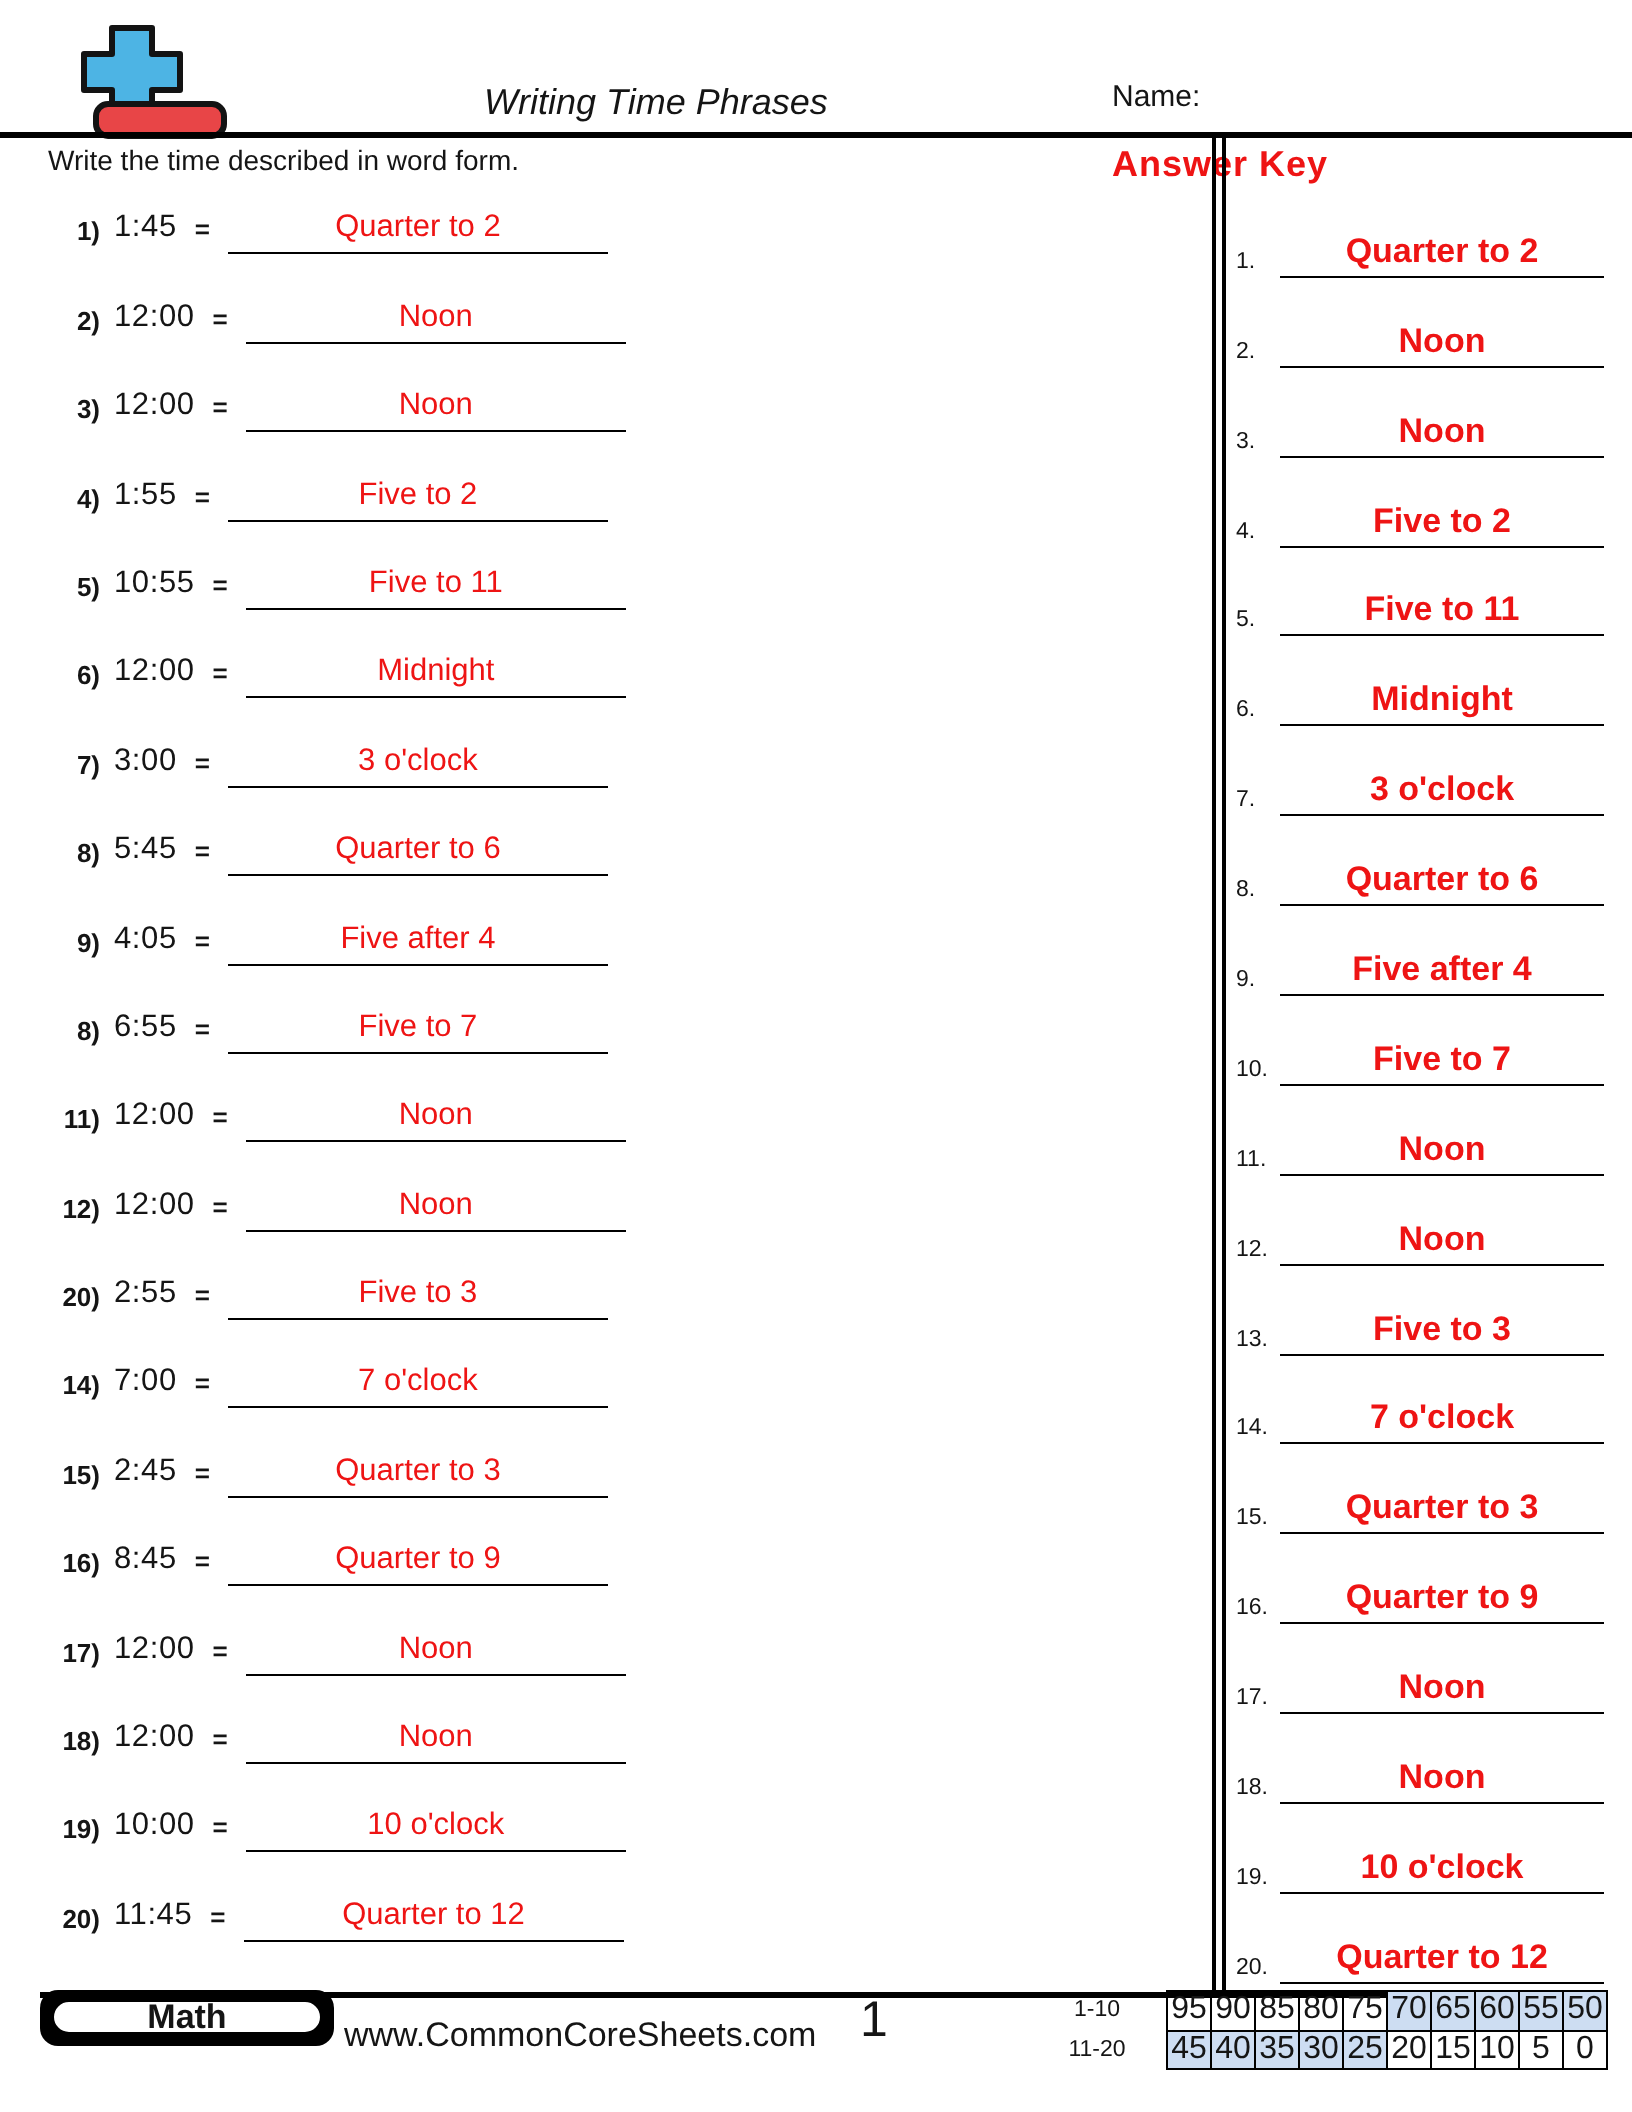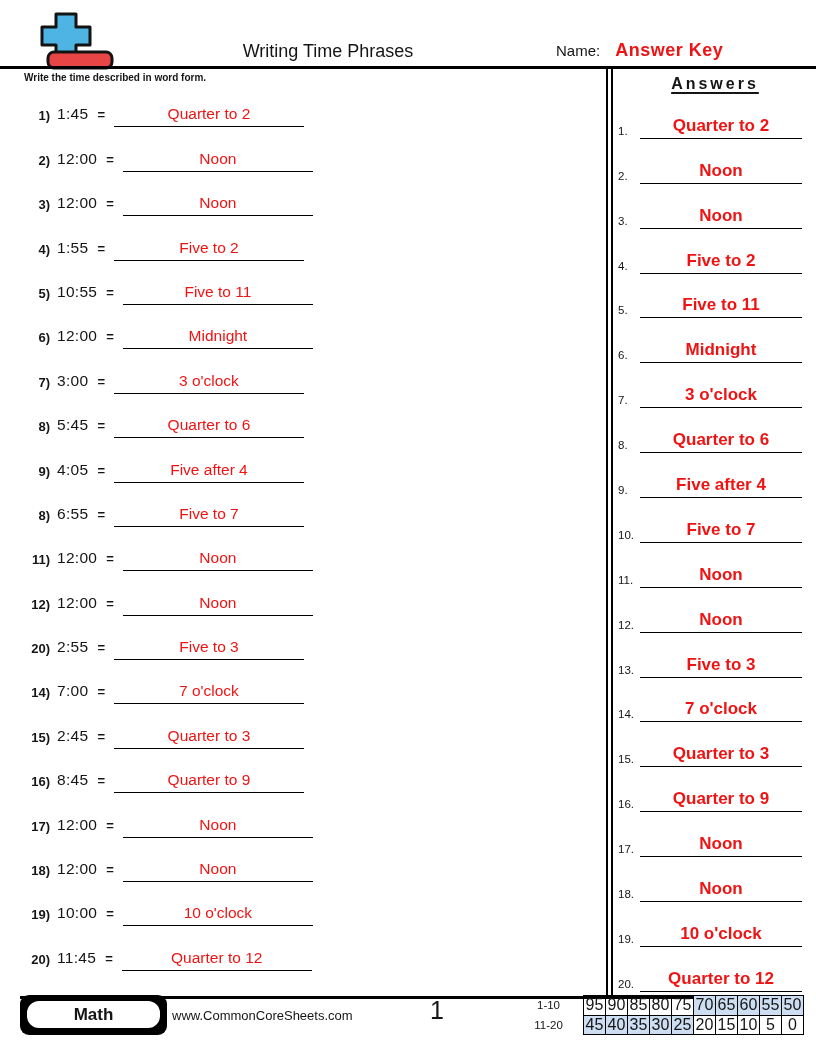--- a/index.html
+++ b/index.html
@@ -4,26 +4,26 @@
 <style>
   html, body { margin:0; padding:0; }
   body {
     width:816px; height:1056px; position:relative; background:#ffffff;
     font-family:"Liberation Sans", sans-serif; color:#151515; overflow:hidden;
   }
   .page { position:absolute; inset:0; }
 
   
   .logo-svg { position:absolute; left:40px; top:12px; }
-  .page-title { position:absolute; left:0; top:41px; width:656px; text-align:center; font-size:18px; }
-  .name-block { position:absolute; left:556px; top:40px; display:flex; align-items:baseline; gap:15px; }
+  .page-title { position:absolute; left:0; top:41px; width:656px; text-align:center; font-size:18px;font-style:italic; }
+  .name-block { position:absolute; left:556px; top:40px; display:flex; align-items:baseline; gap:15px;flex-direction:column; }
   .name-label { font-size:15px; }
   .name-value { font-size:18px; font-weight:bold; color:var(--red); letter-spacing:.5px; }
   .header-rule { position:absolute; left:0; top:66px; width:816px; height:3px; background:#000; }
-  .instructions { position:absolute; left:24px; top:72px; font-size:10px; font-weight:bold; }
+  .instructions { position:absolute; left:24px; top:72px; font-size:14px; font-weight:normal; }
 
   
   .problems { position:absolute; left:0; top:96px; width:600px; }
   .problem-row { height:44.4px; display:flex; align-items:flex-end; padding:0 0 13px 22px; box-sizing:border-box; }
   .p-num { min-width:28px; text-align:right; font-weight:bold; font-size:13px; padding-bottom:4px; flex:none; }
   .p-time { margin-left:7px; font-size:15.5px; padding-bottom:4px; letter-spacing:.3px; }
   .p-eq { margin-left:9px; font-size:13px; font-weight:bold; padding-bottom:5px; }
   .p-answer { margin-left:9px; width:190px; border-bottom:1.6px solid #000; text-align:center;
               font-size:15.5px; color:var(--red); padding-bottom:3px; white-space:nowrap; }
 
@@ -36,25 +36,25 @@
   .answers-title { margin:6px 0 0; text-align:center; font-size:16px; font-weight:bold; letter-spacing:3px;
                    text-decoration:underline; text-decoration-thickness:1.5px; text-underline-offset:3px; }
   .answer-rows { position:absolute; left:0; top:25px; width:202px; }
   .answer-row { height:44.9px; display:flex; align-items:flex-end; padding:0 14px 0 4px; box-sizing:border-box; }
   .a-num { width:22px; font-size:11.5px; padding-bottom:2px; flex:none; }
   .a-line { flex:1; border-bottom:1.6px solid #000; text-align:center; font-size:17px; font-weight:bold;
             color:var(--red); padding-bottom:2px; white-space:nowrap; }
 
   
   .footer-rule { position:absolute; left:20px; top:996px; width:772px; height:3px; background:#000; }
-  .badge { position:absolute; left:20px; top:995px; width:147px; height:40px; background:#000; border-radius:9px; }
+  .badge { position:absolute; left:20px; top:995px; width:147px; height:28px; background:#000; border-radius:9px; }
   .badge-pill { position:absolute; left:5px; top:4px; right:5px; bottom:5px; background:#fff;
                 border:2.5px solid #000; border-radius:14px; display:flex; align-items:center;
                 justify-content:center; font-size:17px; font-weight:bold; }
-  .website { position:absolute; left:172px; top:1008px; font-size:13px; }
+  .website { position:absolute; left:172px; top:1008px; font-size:17px; }
   .page-number { position:absolute; left:430px; top:996px; font-size:25px; }
   .score-table { position:absolute; left:530px; top:995px; border-collapse:collapse; }
   .score-table td { height:18.5px; padding:0; }
   td.score-label { width:37px; text-align:center; padding-right:16px; font-size:11.5px; border:none; }
   td.score-cell { width:21px; border:1.5px solid #000; text-align:center; font-size:16px; }
   td.score-cell.hl { background:var(--hl);margin-left:44px; }
 </style>
 </head>
 <body>
 
@@ -192,21 +192,20 @@
     <span class="p-num">20)</span>
     <span class="p-time">11:45</span>
     <span class="p-eq">=</span>
     <span class="p-answer">Quarter to 12</span>
   </div>
     </div>
 
   <div class="divider"></div>
 
   <div class="answers-col">
-    <div class="answers-title">Answers</div>
     <div class="answer-rows" id="answer-rows">
         <div class="answer-row">
     <span class="a-num">1.</span>
     <span class="a-line">Quarter to 2</span>
   </div>
         <div class="answer-row">
     <span class="a-num">2.</span>
     <span class="a-line">Noon</span>
   </div>
         <div class="answer-row">

